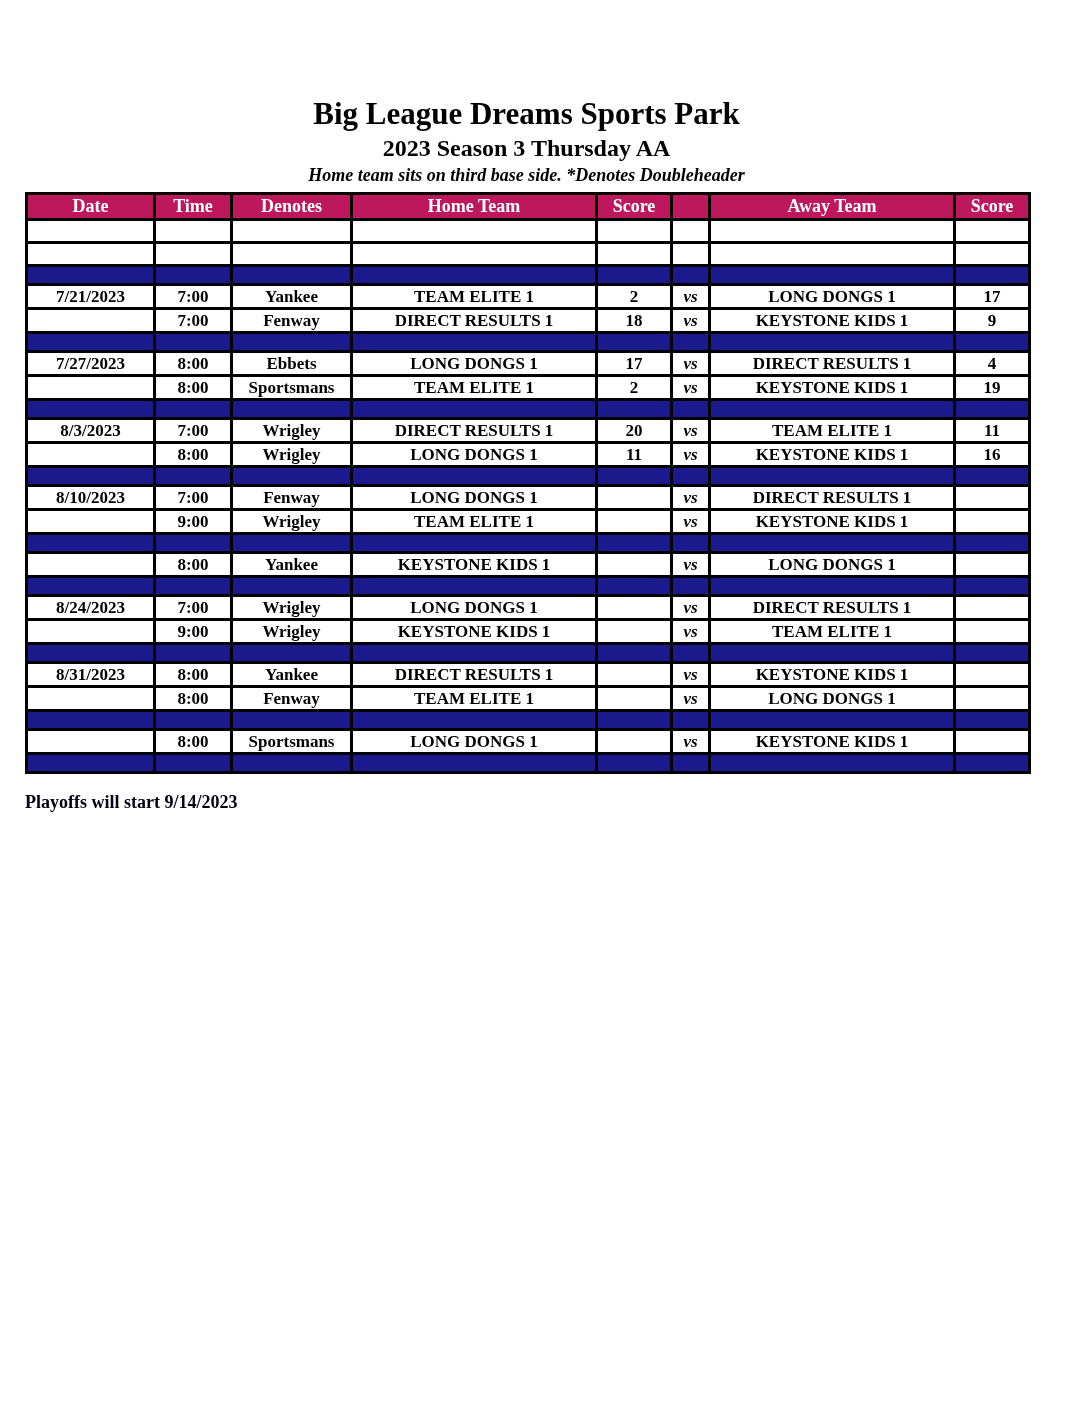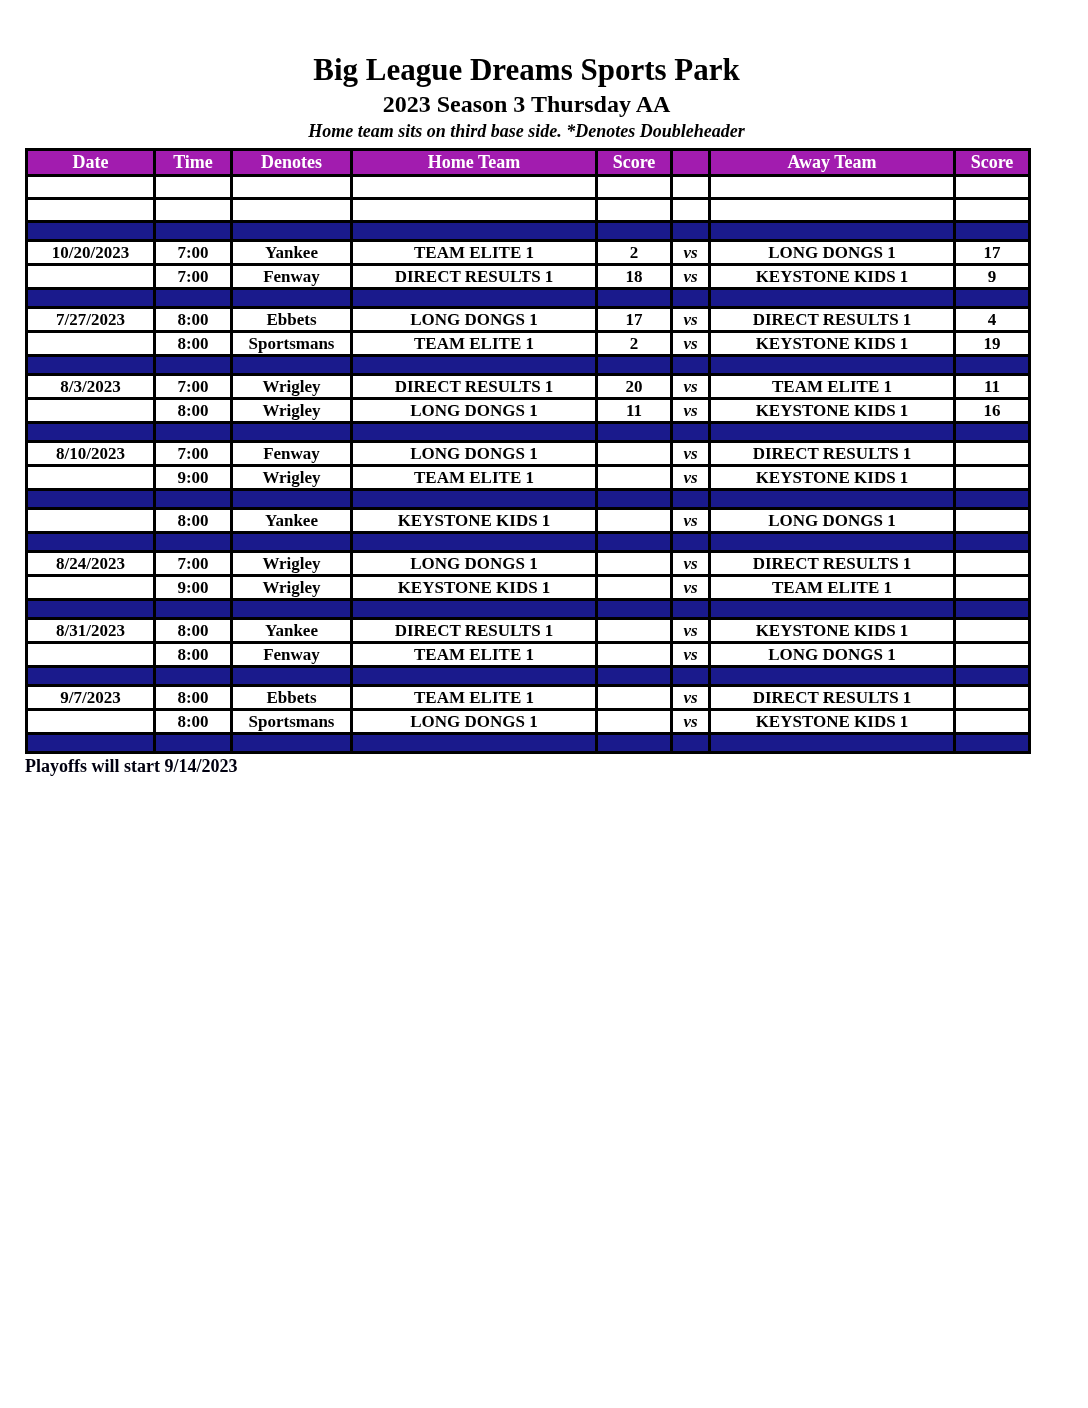--- a/index.html
+++ b/index.html
@@ -7,21 +7,21 @@
     padding: 0;
     background: #ffffff;
     font-family: "Liberation Serif", serif;
   }
   body {
     width: 1088px;
     min-height: 1408px;
     position: relative;
   }
   .content {
-    padding-top: 52px;
+    padding-top: 96px;
     padding-left: 25px;
     width: 1003px;
   }
   .titles {
     width: 1003px;
     text-align: center;
     color: #000000;
   }
   .main-title {
     font-size: 31px;
@@ -49,21 +49,21 @@
   }
   table.schedule th,
   table.schedule td {
     border: 3px solid #000000;
     padding: 0;
     overflow: hidden;
     white-space: nowrap;
     text-align: center;
   }
   table.schedule th {
-    background: #a21caf;
+    background: #be185d;
     color: #ffffff;
     font-size: 18px;
     font-weight: bold;
     height: 23px;
   }
   table.schedule td {
     font-size: 17px;
     font-weight: bold;
     color: #000000;
     height: 21px;
@@ -76,21 +76,21 @@
   }
   td.hl { background: #ffff00; }
   td.vs-cell {
     font-style: italic;
     font-size: 15px;
   }
   .footer-line {
     font-size: 18px;
     font-weight: bold;
     color: #000010;
-    margin: 2px 0 0 0;
+    margin: 18px 0 0 0;
   }
   
   col.c-date  { width: 128px; }
   col.c-time  { width: 77px;  }
   col.c-repl  { width: 120px; }
   col.c-home  { width: 245px; }
   col.c-hsc   { width: 75px;  }
   col.c-vs    { width: 38px;  }
   col.c-away  { width: 245px; }
   col.c-asc   { width: 75px;  }
@@ -153,21 +153,21 @@
           <td></td>
           <td></td>
           <td></td>
           <td></td>
           <td></td>
           <td></td>
           <td></td>
           <td></td>
         </tr>
         <tr>
-          <td>10/20/2023</td>
+          <td>7/21/2023</td>
           <td>7:00</td>
           <td>Yankee</td>
           <td>TEAM ELITE 1</td>
           <td>2</td>
           <td class="vs-cell">vs</td>
           <td class="hl">LONG DONGS 1</td>
           <td class="hl">17</td>
         </tr>
         <tr>
           <td></td>
@@ -350,30 +350,20 @@
           <td></td>
         </tr>
         <tr class="separator-row">
           <td></td>
           <td></td>
           <td></td>
           <td></td>
           <td></td>
           <td></td>
           <td></td>
-          <td></td>
-        </tr>
-        <tr>
-          <td>9/7/2023</td>
-          <td>8:00</td>
-          <td>Ebbets</td>
-          <td>TEAM ELITE 1</td>
-          <td></td>
-          <td class="vs-cell">vs</td>
-          <td>DIRECT RESULTS 1</td>
           <td></td>
         </tr>
         <tr>
           <td></td>
           <td>8:00</td>
           <td>Sportsmans</td>
           <td>LONG DONGS 1</td>
           <td></td>
           <td class="vs-cell">vs</td>
           <td>KEYSTONE KIDS 1</td>

